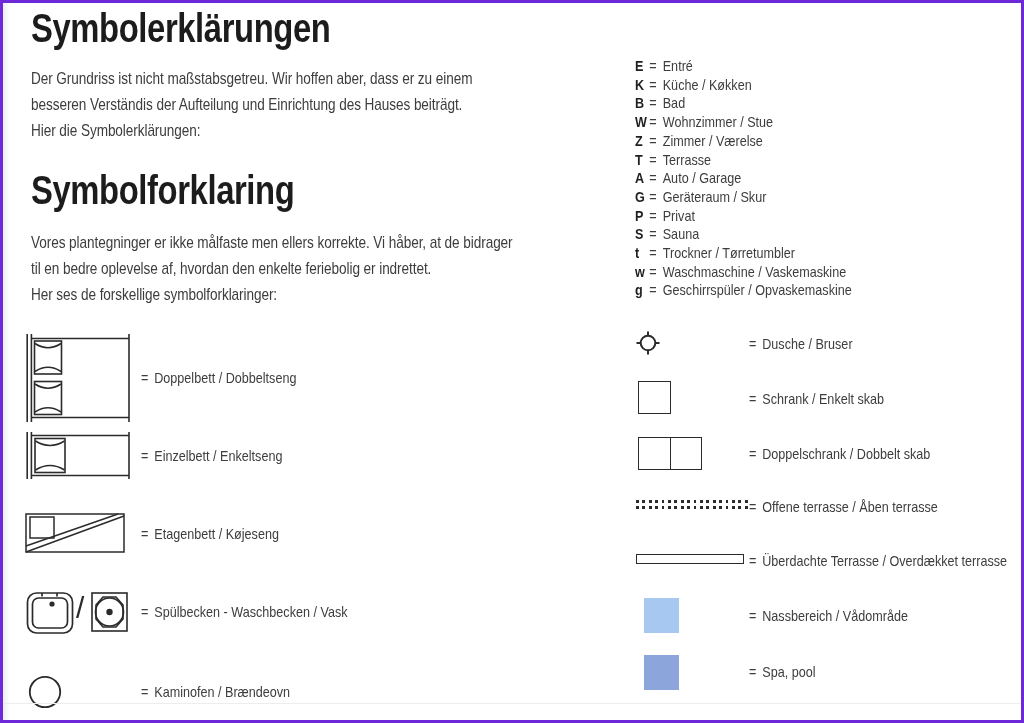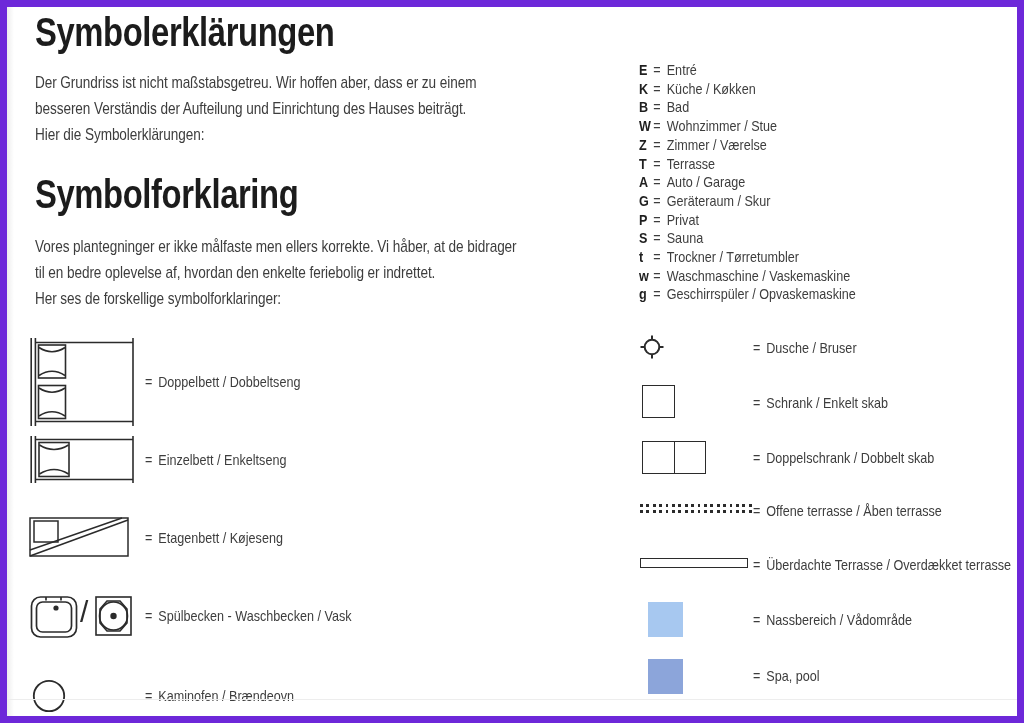--- a/index.html
+++ b/index.html
@@ -1,16 +1,16 @@
 <!DOCTYPE html>
 <html><head>
 <meta charset="utf-8">
 <style>
   html,body{margin:0;padding:0;background:#fff;}
-  .page{position:relative;width:1024px;height:723px;background:#fff;border:7px solid #6d28d9;
+  .page{position:relative;width:1024px;height:723px;background:#fff;border:3px solid #6d28d9;
         box-sizing:border-box;overflow:hidden;font-family:"Liberation Sans",sans-serif;color:#3e3e3e;}
   .page::before{content:"";position:absolute;left:0;top:0;bottom:0;width:7px;
         background:linear-gradient(90deg,#ededed,rgba(255,255,255,0));pointer-events:none;}
   .page::after{content:"";position:absolute;left:0;right:0;bottom:16px;height:1px;background:#ededed;}
   .abs{position:absolute;}
   .h1{font-size:41px;font-weight:bold;color:#1c1c1c;letter-spacing:-0.5px;line-height:1.15;
       transform:scaleX(0.80);transform-origin:0 0;white-space:nowrap;}
   .para{font-size:17px;line-height:26px;letter-spacing:-0.1px;color:#3d3d3d;
       transform:scaleX(0.80);transform-origin:0 0;white-space:nowrap;}
   .abbrev{font-size:15px;line-height:18.7px;color:#3d3d3d;transform:scaleX(0.84);

